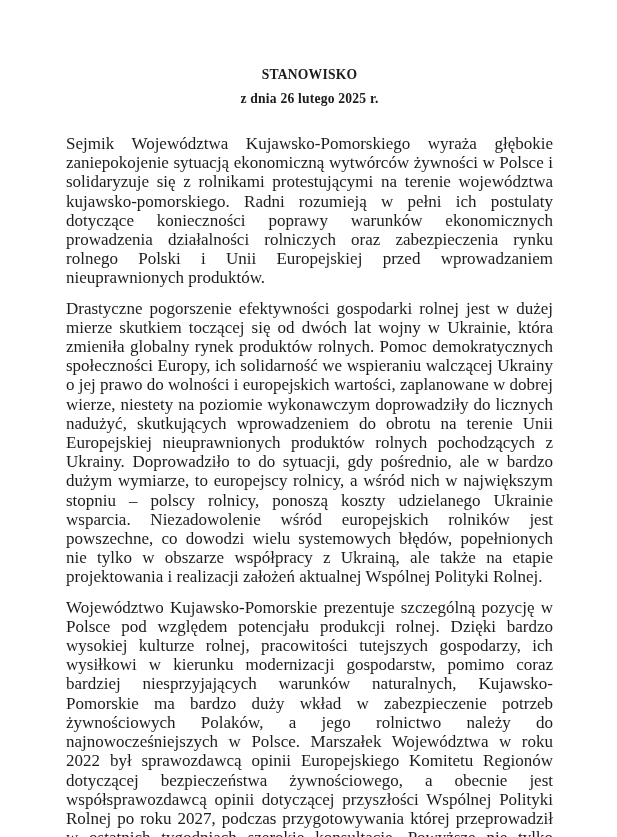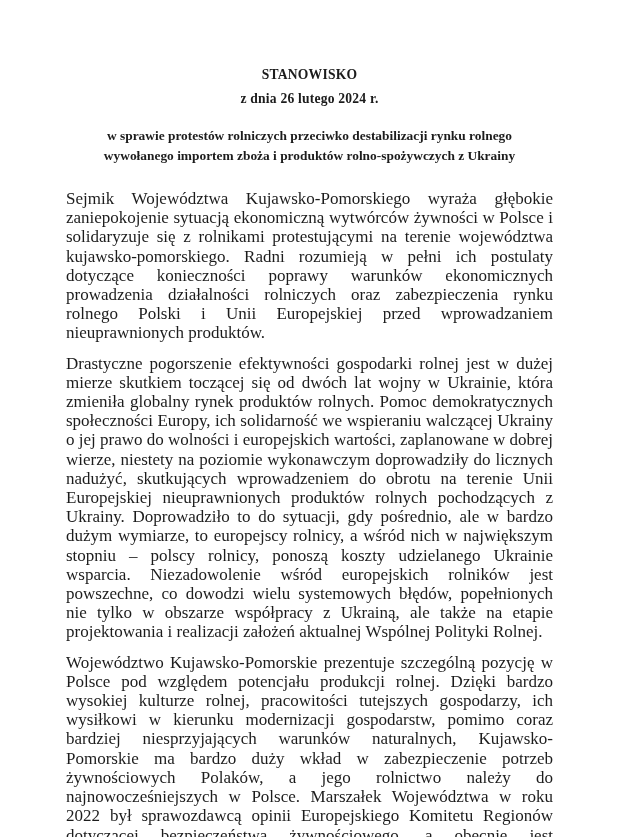--- a/index.html
+++ b/index.html
@@ -49,24 +49,23 @@
     margin: 0 0 11px 0;
   }
 </style>
 </head>
 <body>
 
 <div class="page">
 
   <header class="heading">
     <div class="heading-line">STANOWISKO</div>
-    <div class="heading-line">z dnia 26 lutego 2024 r.</div>
+    <div class="heading-line">z dnia 26 lutego 2025 r.</div>
   </header>
 
-  <div class="subject">w sprawie protestów rolniczych przeciwko destabilizacji rynku rolnego wywołanego importem zboża i produktów rolno-spożywczych z Ukrainy</div>
 
   <main class="body-text">
     <p>Sejmik Województwa Kujawsko-Pomorskiego wyraża głębokie zaniepokojenie sytuacją ekonomiczną wytwórców żywności w Polsce i solidaryzuje się z rolnikami protestującymi na terenie województwa kujawsko-pomorskiego. Radni rozumieją w pełni ich postulaty dotyczące konieczności poprawy warunków ekonomicznych prowadzenia działalności rolniczych oraz zabezpieczenia rynku rolnego Polski i Unii Europejskiej przed wprowadzaniem nieuprawnionych produktów.</p>
     <p>Drastyczne pogorszenie efektywności gospodarki rolnej jest w dużej mierze skutkiem toczącej się od dwóch lat wojny w Ukrainie, która zmieniła globalny rynek produktów rolnych. Pomoc demokratycznych społeczności Europy, ich solidarność we wspieraniu walczącej Ukrainy o jej prawo do wolności i europejskich wartości, zaplanowane w dobrej wierze, niestety na poziomie wykonawczym doprowadziły do licznych nadużyć, skutkujących wprowadzeniem do obrotu na terenie Unii Europejskiej nieuprawnionych produktów rolnych pochodzących z Ukrainy. Doprowadziło to do sytuacji, gdy pośrednio, ale w bardzo dużym wymiarze, to europejscy rolnicy, a wśród nich w największym stopniu – polscy rolnicy, ponoszą koszty udzielanego Ukrainie wsparcia. Niezadowolenie wśród europejskich rolników jest powszechne, co dowodzi wielu systemowych błędów, popełnionych nie tylko w obszarze współpracy z Ukrainą, ale także na etapie projektowania i realizacji założeń aktualnej Wspólnej Polityki Rolnej.</p>
     <p>Województwo Kujawsko-Pomorskie prezentuje szczególną pozycję w Polsce pod względem potencjału produkcji rolnej. Dzięki bardzo wysokiej kulturze rolnej, pracowitości tutejszych gospodarzy, ich wysiłkowi w kierunku modernizacji gospodarstw, pomimo coraz bardziej niesprzyjających warunków naturalnych, Kujawsko-Pomorskie ma bardzo duży wkład w zabezpieczenie potrzeb żywnościowych Polaków, a jego rolnictwo należy do najnowocześniejszych w Polsce. Marszałek Województwa w roku 2022 był sprawozdawcą opinii Europejskiego Komitetu Regionów dotyczącej bezpieczeństwa żywnościowego, a obecnie jest współsprawozdawcą opinii dotyczącej przyszłości Wspólnej Polityki Rolnej po roku 2027, podczas przygotowywania której przeprowadził w ostatnich tygodniach szerokie konsultacje. Powyższe nie tylko upoważnia Sejmik Województwa Kujawsko-Pomorskiego do zainteresowania się problematyką rozwoju rolnictwa, ale wręcz stanowi zobowiązanie do</p>
   </main>
 
 </div>
 
 </body></html>

